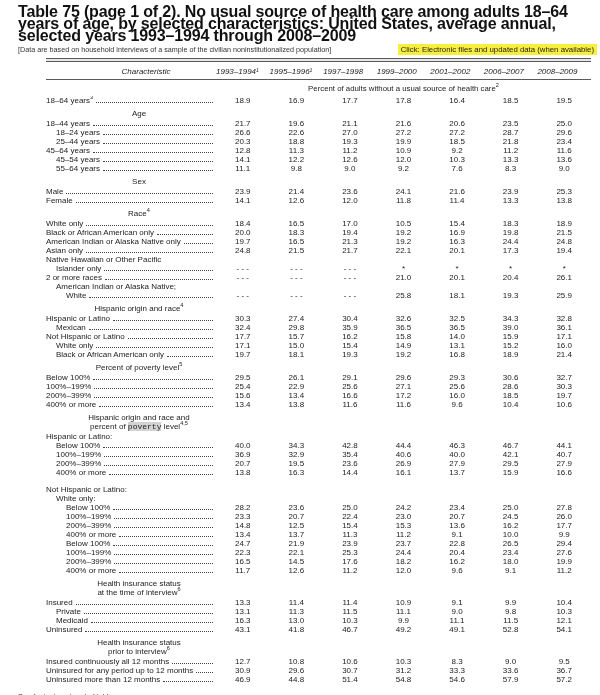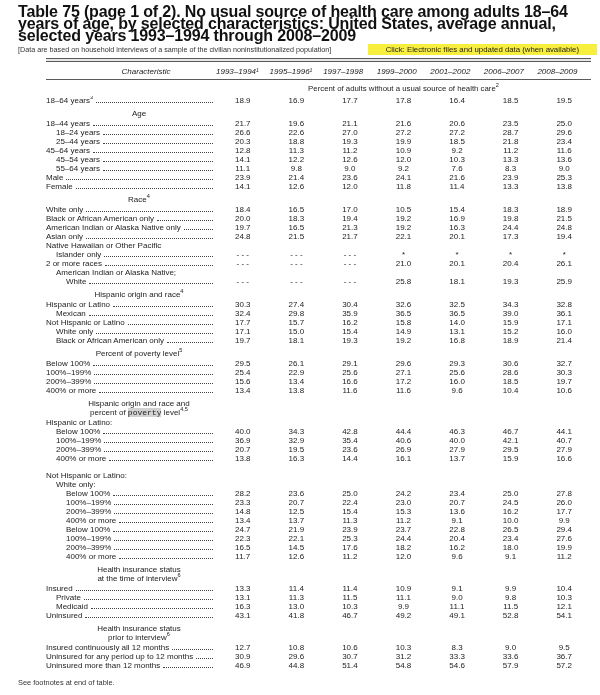--- a/index.html
+++ b/index.html
@@ -10,21 +10,21 @@
   }
   .page{padding:6px 0 0 18px;}
   .title{
     width:560px;font-weight:bold;font-size:16px;line-height:12px;
     letter-spacing:-0.15px;color:#111;
   }
   .subrow{display:flex;align-items:center;width:579px;margin-top:2px;}
   .note{font-size:7.2px;color:#333;white-space:nowrap;}
   .banner{
     margin-left:auto;font-size:7.8px;color:#222;background:var(--banner-bg,#f8ee3e);
-    padding:1px 18px;white-space:nowrap;cursor:pointer;
+    padding:1px 3px;white-space:nowrap;cursor:pointer;
   }
   .tbl{width:545px;margin-left:28px;}
   .rule-double{margin-top:3px;height:2px;border-top:1px solid #5a5a5a;border-bottom:1px solid #5a5a5a;background:#e8e8e8;}
   .hdr-row{
     display:grid;grid-template-columns:170px repeat(7,1fr);
     font-style:italic;font-size:8px;padding:5px 0 3px 0;align-items:end;
   }
   .hdr-row .char{text-align:center;padding-left:30px;}
   .hdr-row .yc{white-space:nowrap;}
   .rule-single{border-bottom:1px solid #5a5a5a;}
@@ -161,20 +161,23 @@
             <span class="dots"></span>
           </div>
           <div class="v">11.1</div>
           <div class="v">9.8</div>
           <div class="v">9.0</div>
           <div class="v">9.2</div>
           <div class="v">7.6</div>
           <div class="v">8.3</div>
           <div class="v">9.0</div>
         </div>
+        <div class="sect">
+          <div>Sex</div>
+        </div>
         <div class="r">
           <div class="lab ind0">
             <span>Male</span>
             <span class="dots"></span>
           </div>
           <div class="v">23.9</div>
           <div class="v">21.4</div>
           <div class="v">23.6</div>
           <div class="v">24.1</div>
           <div class="v">21.6</div>

